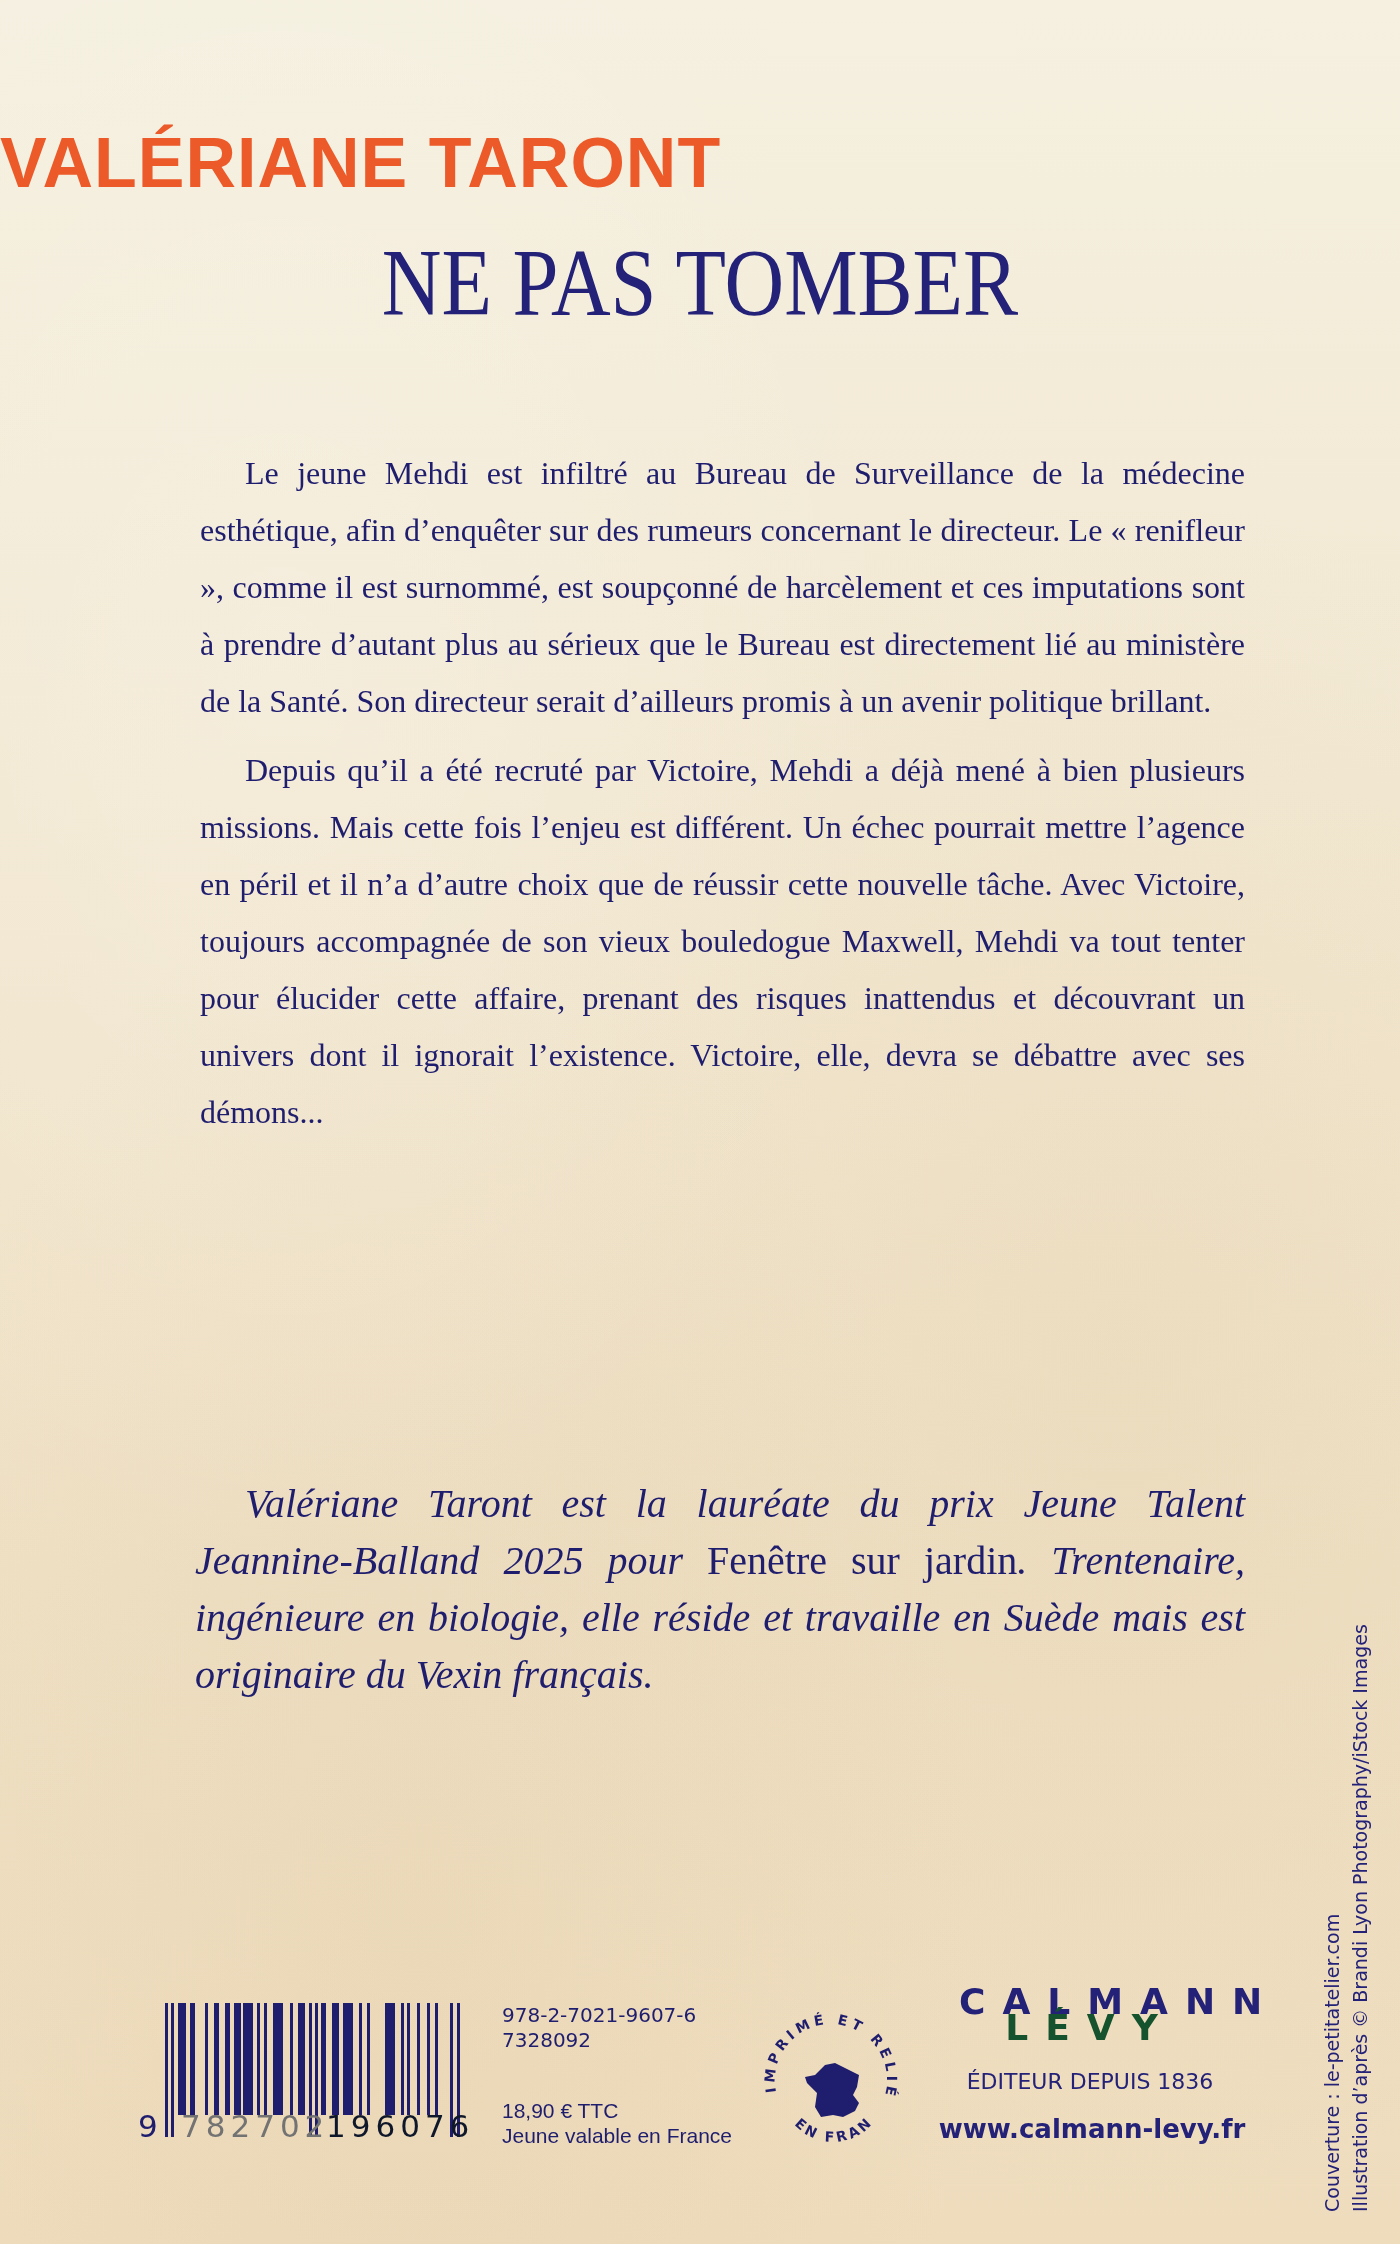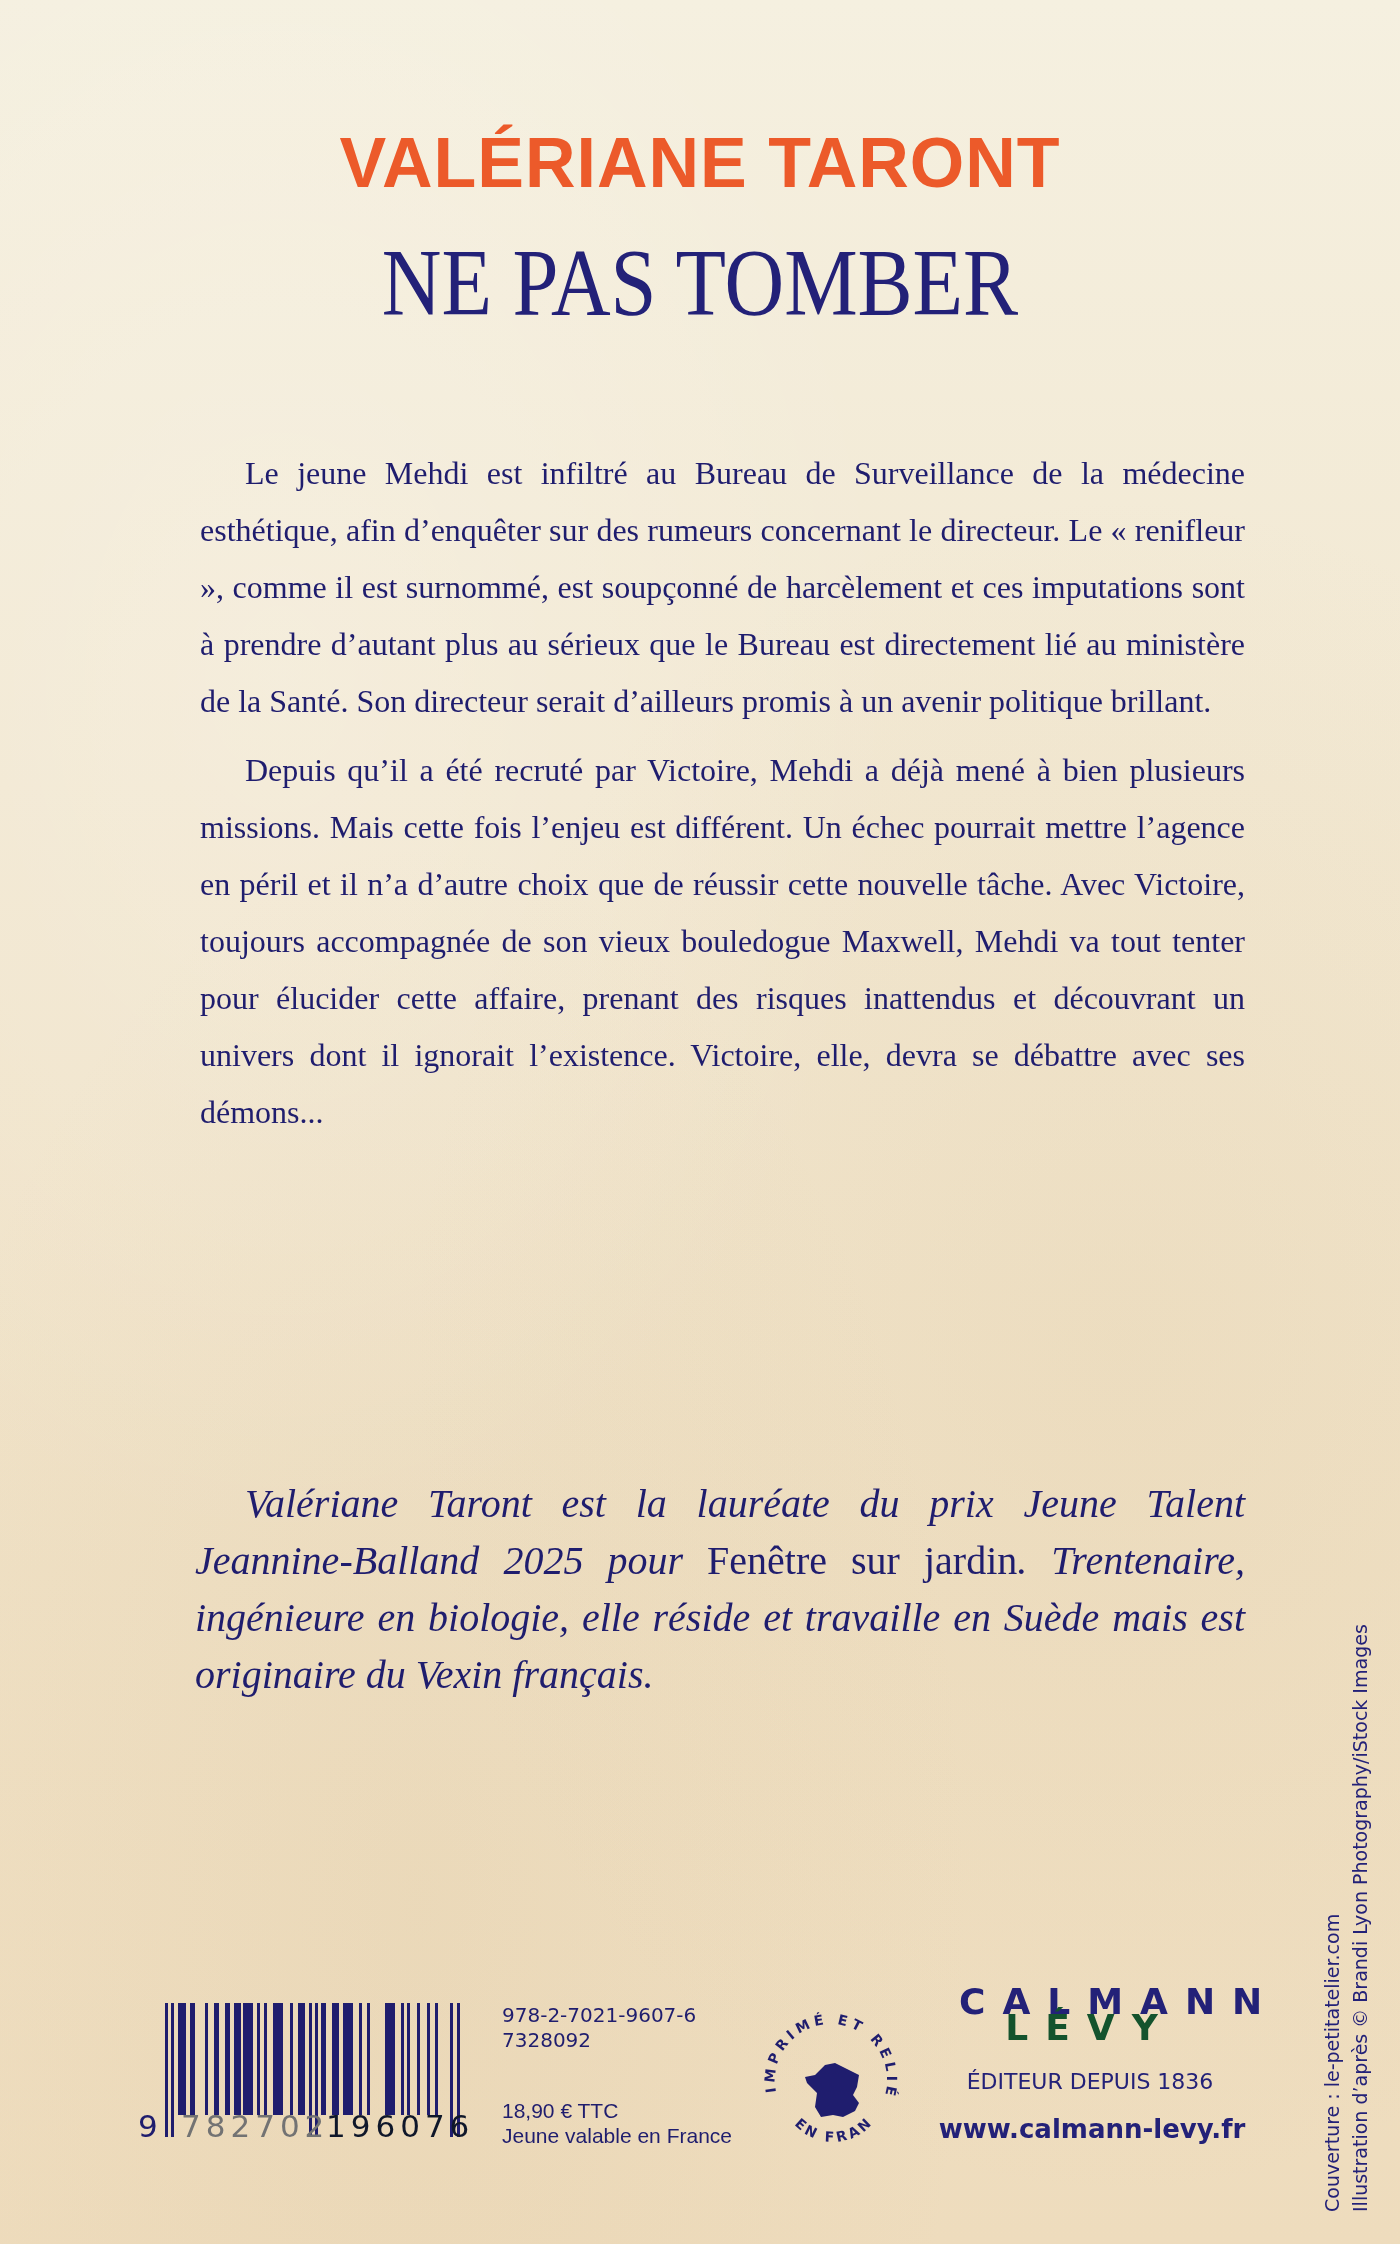--- a/index.html
+++ b/index.html
@@ -11,21 +11,21 @@
   }
   .texture {
     position: absolute; inset: 0; pointer-events: none;
     background:
       radial-gradient(ellipse at 20% 30%, rgba(255,255,255,0.18), transparent 40%),
       radial-gradient(ellipse at 80% 60%, rgba(210,180,130,0.12), transparent 45%),
       radial-gradient(ellipse at 30% 85%, rgba(200,170,120,0.10), transparent 40%);
   }
   .author {
     position: absolute; left: 0; right: 0; top: 128px;
-    text-align: center;
+    text-align: left;
     font-family: "Liberation Sans", sans-serif; font-weight: bold;
     font-size: 70px; letter-spacing: 1px; line-height: 1;
     color: #ec5a2a;
   }
   .title {
     position: absolute; left: 0; right: 0; top: 235px;
     text-align: center;
     font-family: "Liberation Serif", serif;
     font-size: 96px; line-height: 1;
     color: #232178;

